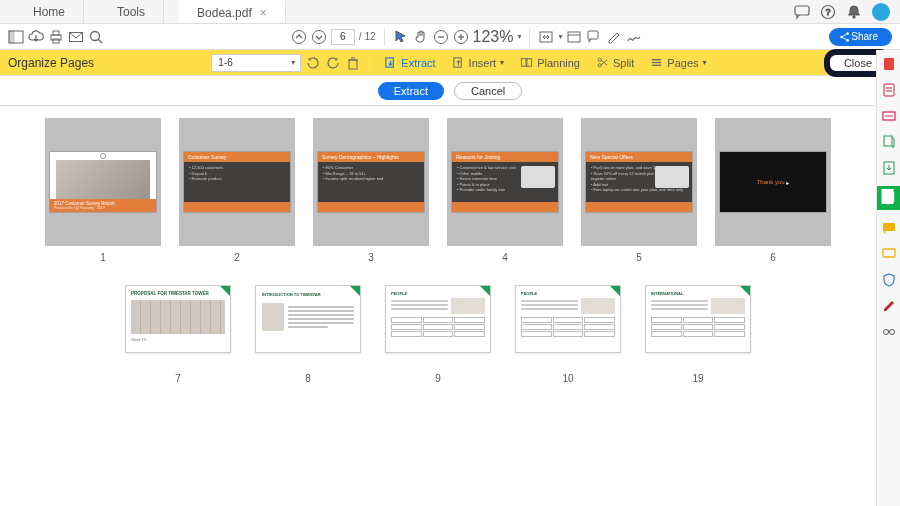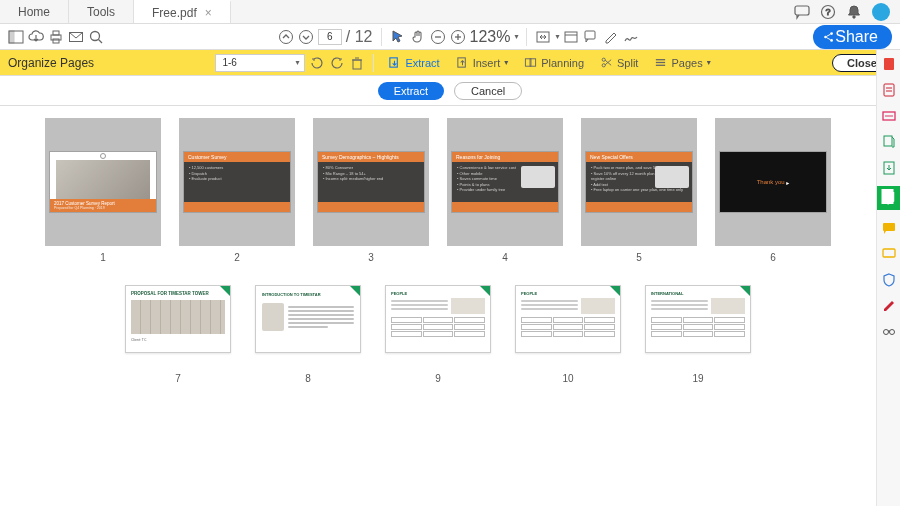--- a/index.html
+++ b/index.html
@@ -1,44 +1,44 @@
 <!DOCTYPE html>
 <html><head>
 <meta charset="utf-8">
 <style>
 * { margin: 0; padding: 0; box-sizing: border-box; font-family: -apple-system, "Segoe UI", Arial, sans-serif; }
 body { width: 900px; height: 506px; overflow: hidden; background: #fff; font-size: 11px; color: #333; }
 
 
 .tab-strip { height: 24px; display: flex; align-items: stretch; background: #f5f5f5; border-bottom: 1px solid #ddd; }
-.tab { padding: 0 18px; display: flex; align-items: center; font-size: 12px; color: #555; border-right: 1px solid #e0e0e0; cursor: pointer; }
+.tab { padding: 0 18px; display: flex; align-items: center; font-size: 12px; color: #555; border-right: 1px solid #e0e0e0; cursor: pointer; margin-left: 15px; }
 .tab.active { background: #fff; border-top: 2px solid #fff; }
 .tab-close { margin-left: 8px; font-size: 12px; color: #999; }
 .tab-strip-right { margin-left: auto; display: flex; align-items: center; gap: 10px; padding-right: 10px; }
 .icon-circle { width: 18px; height: 18px; border-radius: 50%; background: #2aa7e0; }
 
 
 .main-toolbar { height: 26px; display: flex; align-items: center; padding: 0 8px; border-bottom: 1px solid #ddd; gap: 4px; }
 .tb-sep { width: 1px; height: 18px; background: #e0e0e0; margin: 0 4px; }
 .tb-icon { width: 16px; height: 16px; display: inline-flex; align-items: center; justify-content: center; color: #555; fill: #555; stroke: #555; }
 .tb-spacer { flex: 1; }
 .page-box { width: 24px; height: 16px; border: 1px solid #ccc; text-align: center; font-size: 10px; line-height: 14px; }
-.page-total { font-size: 16px; color: #666; }
+.page-total { font-size: 10px; color: #666; }
 .zoom { font-size: 16px; color: #555; }
-.share-btn { background: #1473e6; color: #fff; border-radius: 12px; padding: 3px 14px 3px 10px; font-size: 16px; display: flex; align-items: center; gap: 0; cursor: pointer; }
+.share-btn { background: #1473e6; color: #fff; border-radius: 12px; padding: 3px 14px 3px 10px; font-size: 10px; display: flex; align-items: center; gap: 0; cursor: pointer; }
 
 
 .org-bar { height: 26px; display: flex; align-items: center; padding: 0 8px; background: #fde047; border-bottom: 1px solid #ddd; gap: 4px; }
 .org-label { font-size: 12px; color: #333; padding-right: 6px; }
 .range-sel { border: 1px solid #ccc; background: #fff; height: 18px; font-size: 10px; padding: 0 18px 0 6px; display: flex; align-items: center; position: relative; min-width: 90px; }
 .range-sel::after { content: "▾"; position: absolute; right: 5px; font-size: 8px; color: #666; }
 .org-btn { display: flex; align-items: center; gap: 4px; font-size: 11px; color: #555; padding: 0 6px; cursor: pointer; }
 .org-btn.active { color: #1473e6; }
 .org-btn .caret { font-size: 8px; }
-.close-btn { margin-left: auto; border: 1px solid #0f172a; border-radius: 12px; padding: 2px 14px; font-size: 11px; background: #fff; cursor: pointer; font-weight: bold; }
+.close-btn { margin-left: auto; border: 6px solid #0f172a; border-radius: 12px; padding: 2px 14px; font-size: 11px; background: #fff; cursor: pointer; }
 
 
 .extract-bar { height: 30px; display: flex; align-items: center; justify-content: center; gap: 10px; border-bottom: 1px solid #ddd; background: #fff; }
 .checks { display: flex; align-items: center; gap: 14px; border: 2px solid #f08000; padding: 3px 10px; height: 22px; }
 .check { display: flex; align-items: center; gap: 5px; font-size: 10px; color: #333; }
 .check-box { width: 11px; height: 11px; border: 1px solid #888; }
 .primary-btn { background: #1473e6; color: #fff; border-radius: 12px; padding: 3px 16px; font-size: 11px; cursor: pointer; }
 .secondary-btn { background: #fff; color: #333; border: 1px solid #bbb; border-radius: 12px; padding: 2px 16px; font-size: 11px; cursor: pointer; }
 
 
@@ -68,21 +68,21 @@
 <body>
 
 <div class="tab-strip">
   <div class="tab">
       <span>Home</span>
     </div>
   <div class="tab">
       <span>Tools</span>
     </div>
   <div class="tab active">
-      <span>Free.pdf</span>
+      <span>Bodea.pdf</span>
       <span class="tab-close">×</span>
     </div>
   <div class="tab-strip-right">
     <span class="tb-icon">
         <svg viewBox="0 0 16 16">
           <rect x="1" y="2" width="14" height="9" rx="2" fill="none" stroke="#666" stroke-width="1.2"></rect>
           <path d="M5 11l-2 3v-3" fill="none" stroke="#666" stroke-width="1.2"></path>
         </svg>
       </span>
     <span class="tb-icon">

